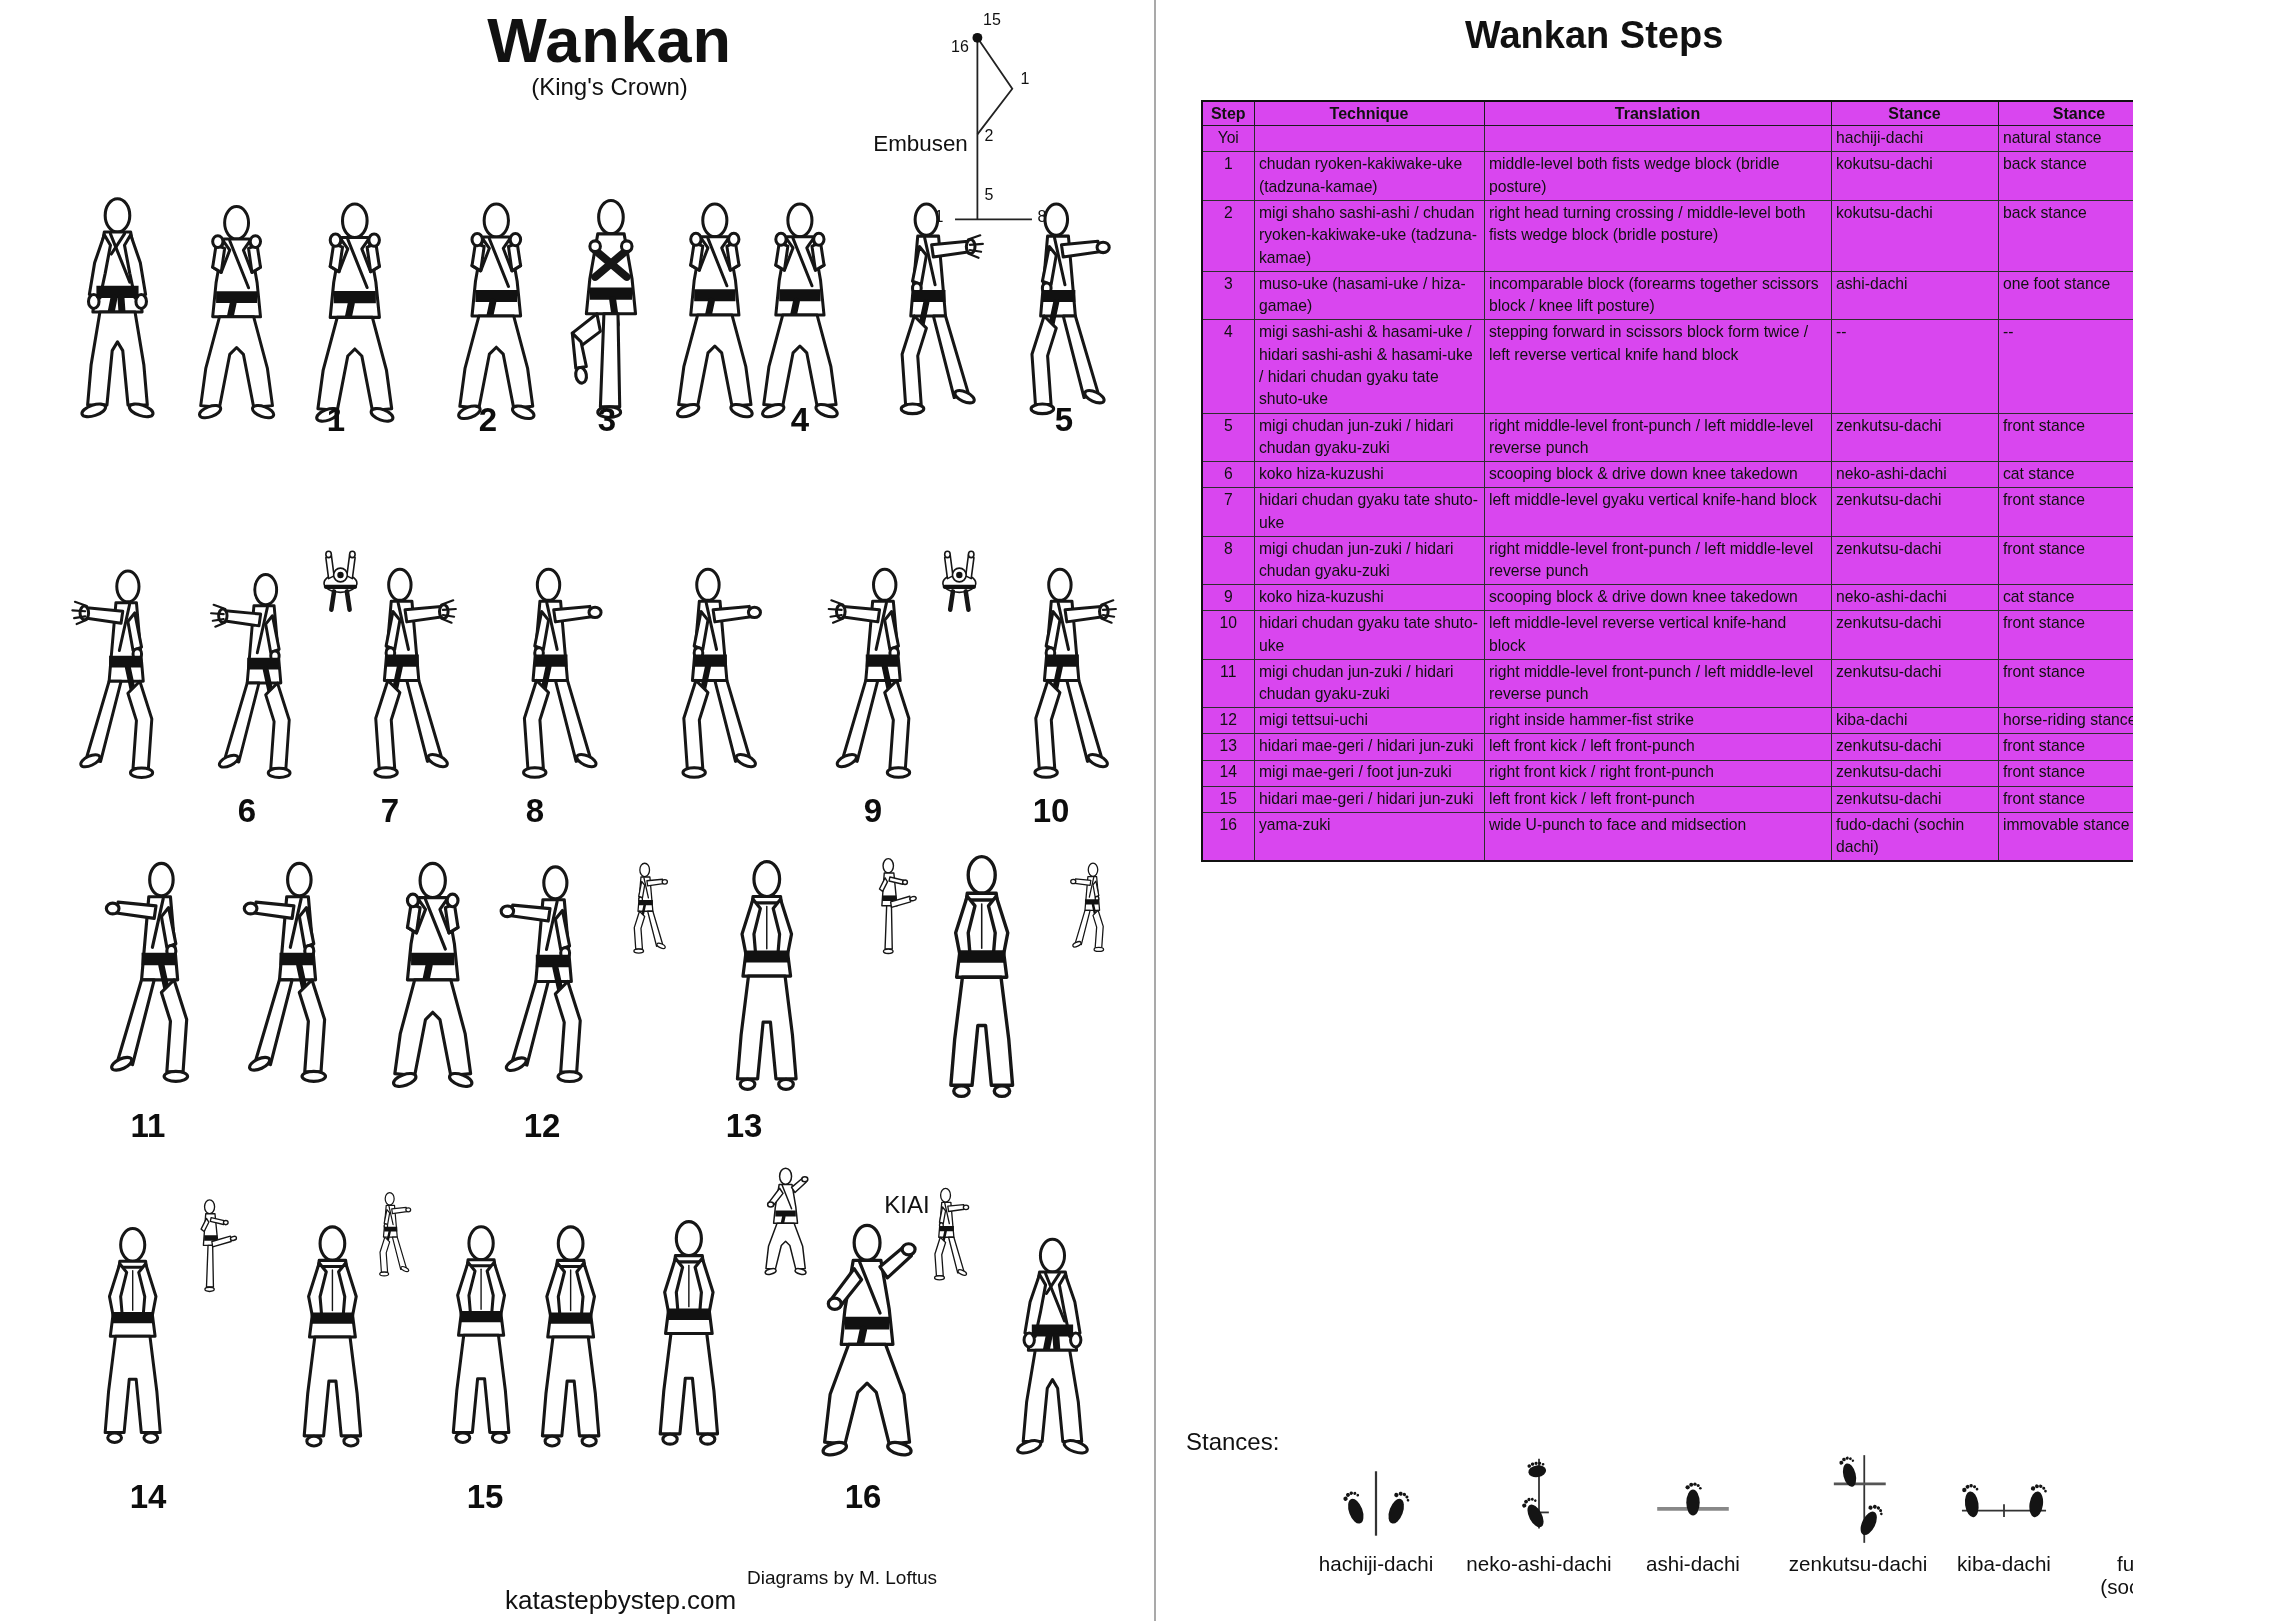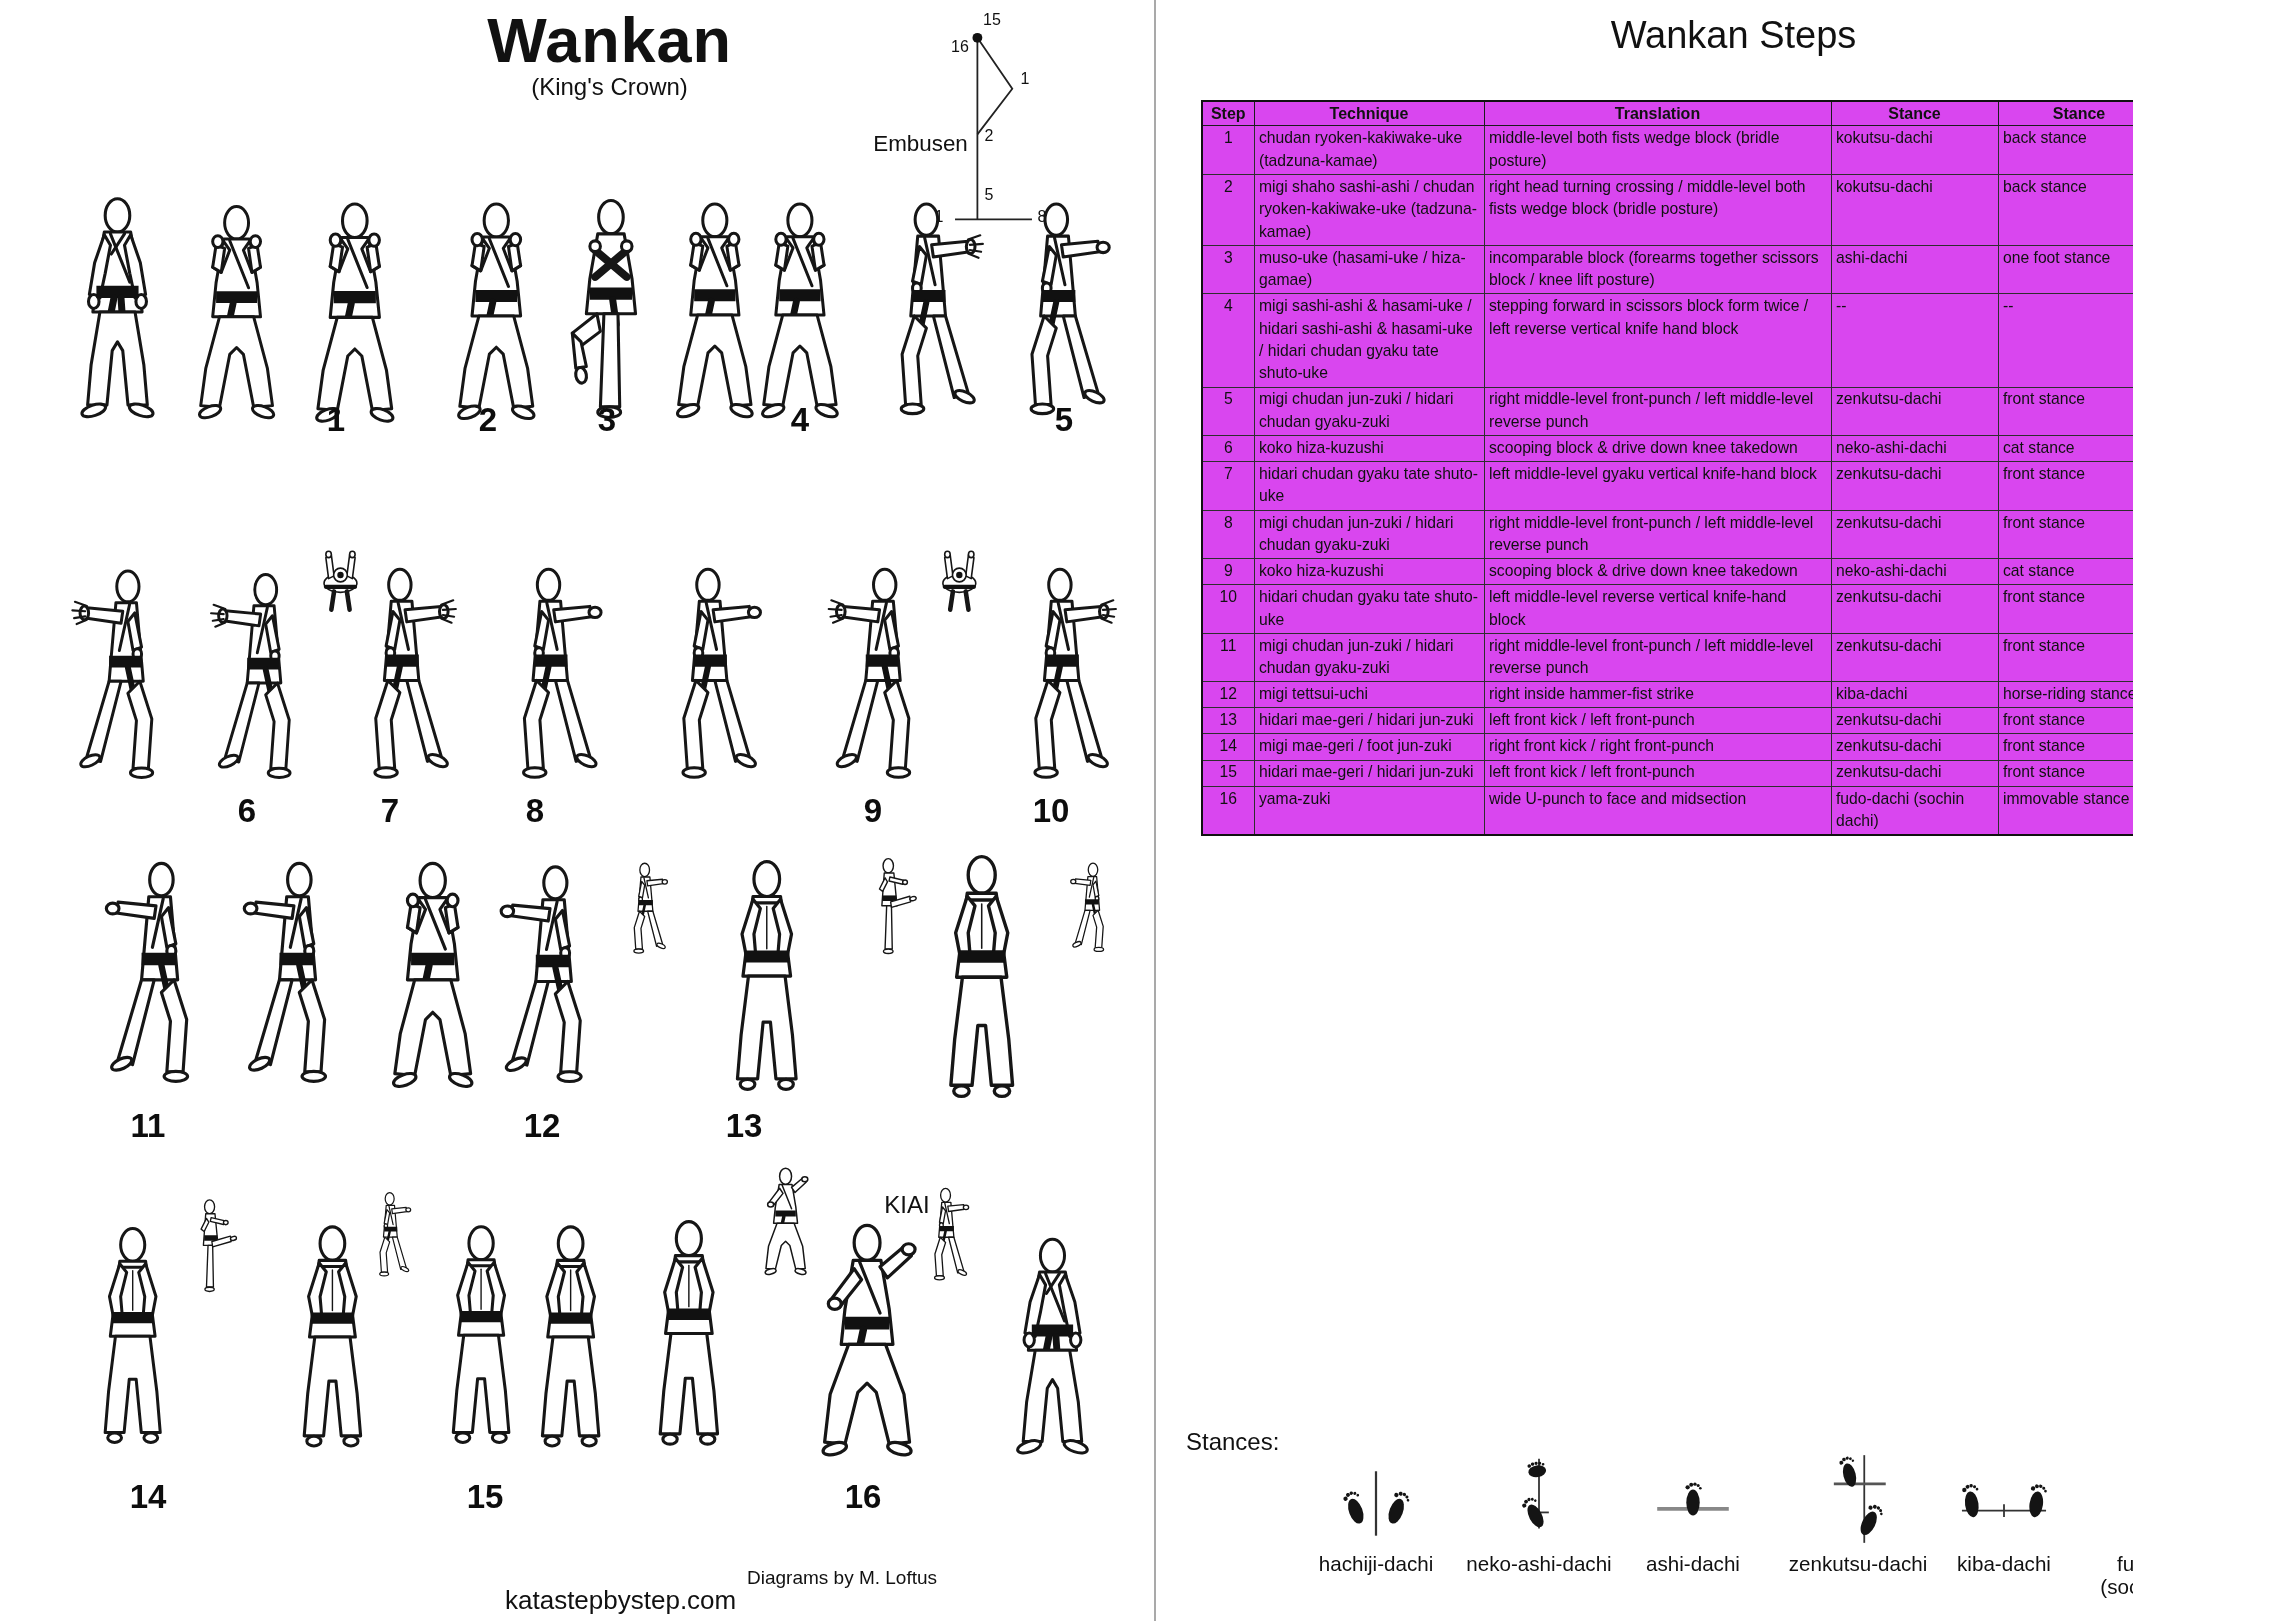--- a/index.html
+++ b/index.html
@@ -9,21 +9,21 @@
   .kata-title{left:296px;top:3.6px;width:627px;text-align:center;font-size:63px;font-weight:bold;letter-spacing:0.9px;}
   .kata-subtitle{left:296px;top:73px;width:627px;text-align:center;font-size:24px;font-weight:normal;}
   .embusen-label{left:849px;top:131px;width:143px;text-align:center;font-size:22.4px;}
   .embnum{position:absolute;transform:translateX(-50%);font-size:16px;color:#111;white-space:nowrap;}
   .fignum{position:absolute;transform:translateX(-50%);font-size:33px;font-weight:bold;color:#0d0d0d;}
   .kiai{position:absolute;transform:translateX(-50%);font-size:24px;color:#111;}
   .credit{left:747px;top:1567px;font-size:19px;}
   .website{left:505px;top:1585px;font-size:26px;}
   .divider{left:1154px;top:0;width:1.8px;height:1621px;background:#a9a9a9;}
   .edge{left:2286px;top:0;width:7.2px;height:1621px;background:#ededed;}
-  .steps-title{left:1465px;top:14.3px;width:537px;text-align:center;font-size:38px;font-weight:normal;}
+  .steps-title{left:1465px;top:14.3px;width:537px;font-size:38px;font-weight:bold;}
   table.steps{position:absolute;left:1201px;top:100px;width:1075px;border-collapse:collapse;
               table-layout:fixed;font-size:15.7px;background:#d946ef;}
   table.steps th{border:1.8px solid #1c1c1c;font-size:16px;font-weight:bold;text-align:center;padding:2.7px 3.6px;}
   table.steps td{border:1.3px solid #2e2e2e;padding:0.9px 4.5px 1.8px 4.5px;vertical-align:top;line-height:22.4px;}
   table.steps{border:2.2px solid #111;}
   td.c-step{text-align:center;}
   .stances-label{left:1186px;top:1428px;font-size:24px;}
   .stance-item{position:absolute;width:170px;text-align:center;}
   .stance-name{font-size:20.6px;line-height:23px;}
   svg{display:block;}
@@ -317,20 +317,28 @@
             <th>Step</th>
             <th>Technique</th>
             <th>Translation</th>
             <th>Stance</th>
             <th>Stance</th>
             <th>Comment</th>
           </tr>
         </thead>
       <tbody id="steps-tbody">
           <tr>
+            <td class="c-step">Yoi</td>
+            <td></td>
+            <td></td>
+            <td>hachiji-dachi</td>
+            <td>natural stance</td>
+            <td></td>
+          </tr>
+          <tr>
             <td class="c-step">1</td>
             <td>chudan ryoken-kakiwake-uke (tadzuna-kamae)</td>
             <td>middle-level both fists wedge block (bridle posture)</td>
             <td>kokutsu-dachi</td>
             <td>back stance</td>
             <td>Variant: cat stance</td>
           </tr>
           <tr>
             <td class="c-step">2</td>
             <td>migi shaho sashi-ashi / chudan ryoken-kakiwake-uke (tadzuna-kamae)</td>

